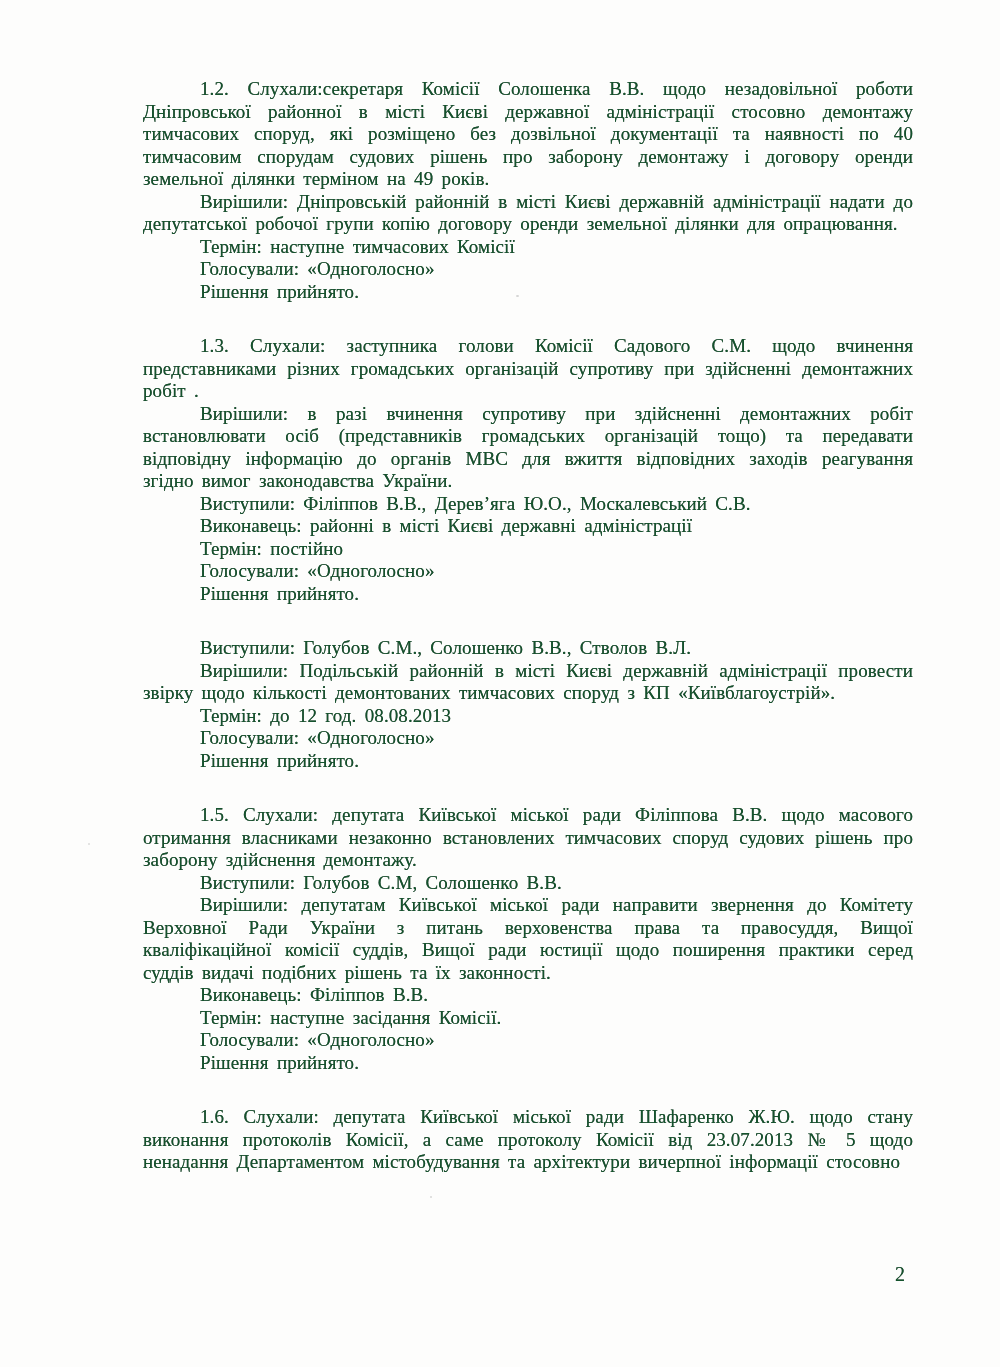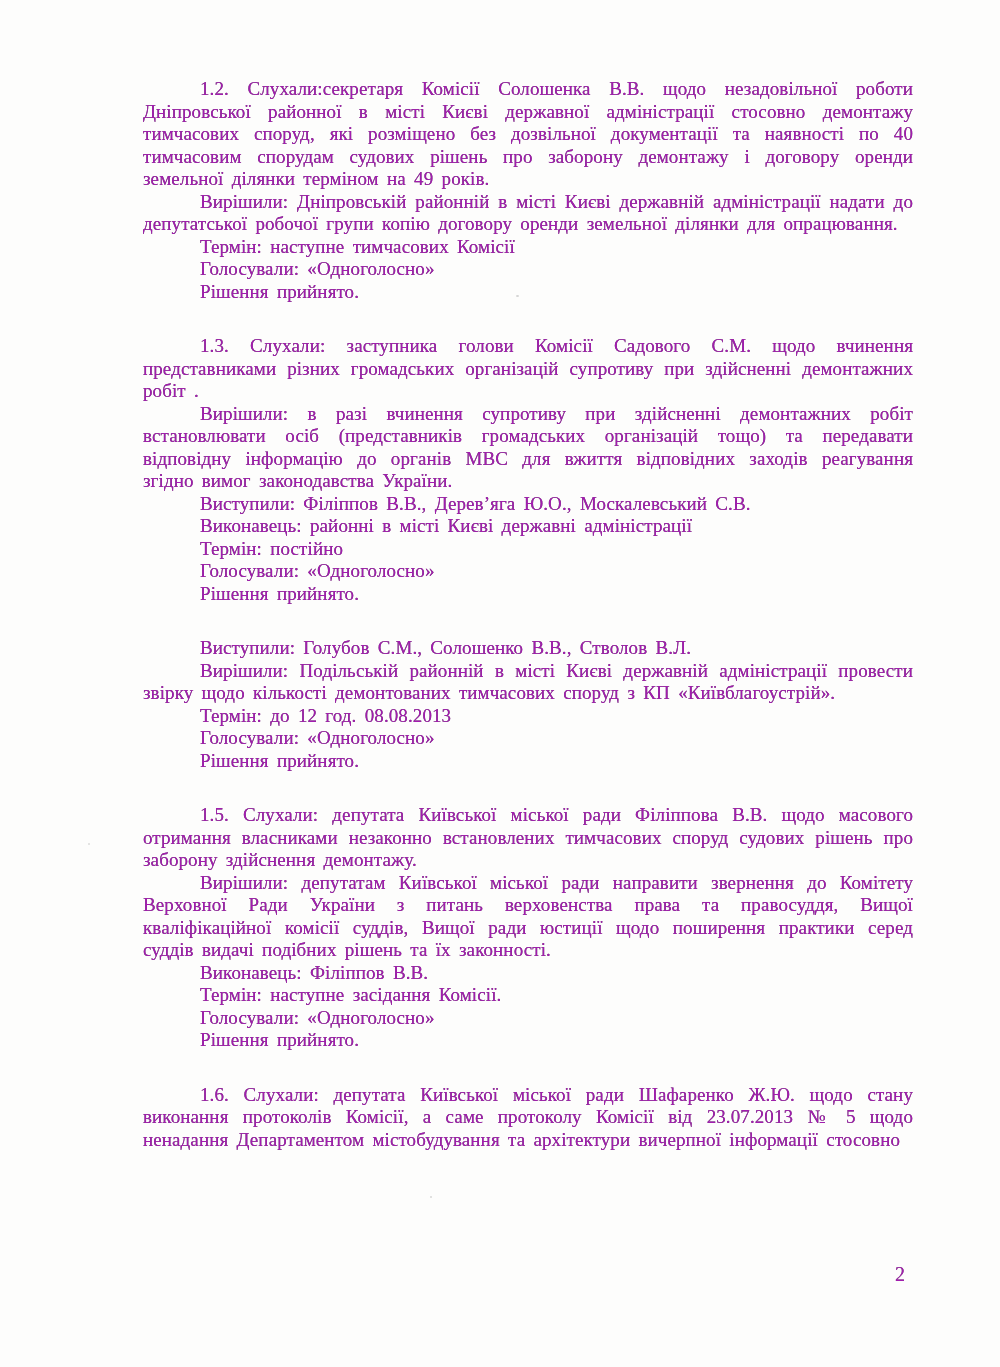--- a/index.html
+++ b/index.html
@@ -7,21 +7,21 @@
     padding: 0;
     background: #ffffff;
   }
   .page {
     position: relative;
     width: 1000px;
     height: 1367px;
     background: #fdfdfc;
     overflow: hidden;
     font-family: "Liberation Serif", "DejaVu Serif", serif;
-    color: #a21caf;
+    color: #14532d;
   }
   .content {
     position: absolute;
     left: 143px;
     top: 78px;
     width: 770px;
   }
   .doc-section { margin: 0; }
   .doc-section + .doc-section { margin-top: 32px; }
   .para {
@@ -74,20 +74,21 @@
       </section>
       <section class="doc-section">
         <p class="para">Виступили: Голубов С.М., Солошенко В.В., Стволов В.Л.</p>
         <p class="para">Вирішили: Подільській районній в місті Києві державній адміністрації провести звірку щодо кількості демонтованих тимчасових споруд з КП «Київблагоустрій».</p>
         <p class="para">Термін: до 12 год. 08.08.2013</p>
         <p class="para">Голосували: «Одноголосно»</p>
         <p class="para">Рішення прийнято.</p>
       </section>
       <section class="doc-section">
         <p class="para">1.5. Слухали: депутата Київської міської ради Філіппова В.В. щодо масового отримання власниками незаконно встановлених тимчасових споруд судових рішень про заборону здійснення демонтажу.</p>
+        <p class="para">Виступили: Голубов С.М, Солошенко В.В.</p>
         <p class="para">Вирішили: депутатам Київської міської ради направити звернення до Комітету Верховної Ради України з питань верховенства права та правосуддя, Вищої кваліфікаційної комісії суддів, Вищої ради юстиції щодо поширення практики серед суддів видачі подібних рішень та їх законності.</p>
         <p class="para">Виконавець: Філіппов В.В.</p>
         <p class="para">Термін: наступне засідання Комісії.</p>
         <p class="para">Голосували: «Одноголосно»</p>
         <p class="para">Рішення прийнято.</p>
       </section>
       <section class="doc-section">
         <p class="para">1.6. Слухали: депутата Київської міської ради Шафаренко Ж.Ю. щодо стану виконання протоколів Комісії, а саме протоколу Комісії від 23.07.2013 № 5 щодо ненадання Департаментом містобудування та архітектури вичерпної інформації стосовно</p>
       </section>
     </div>

